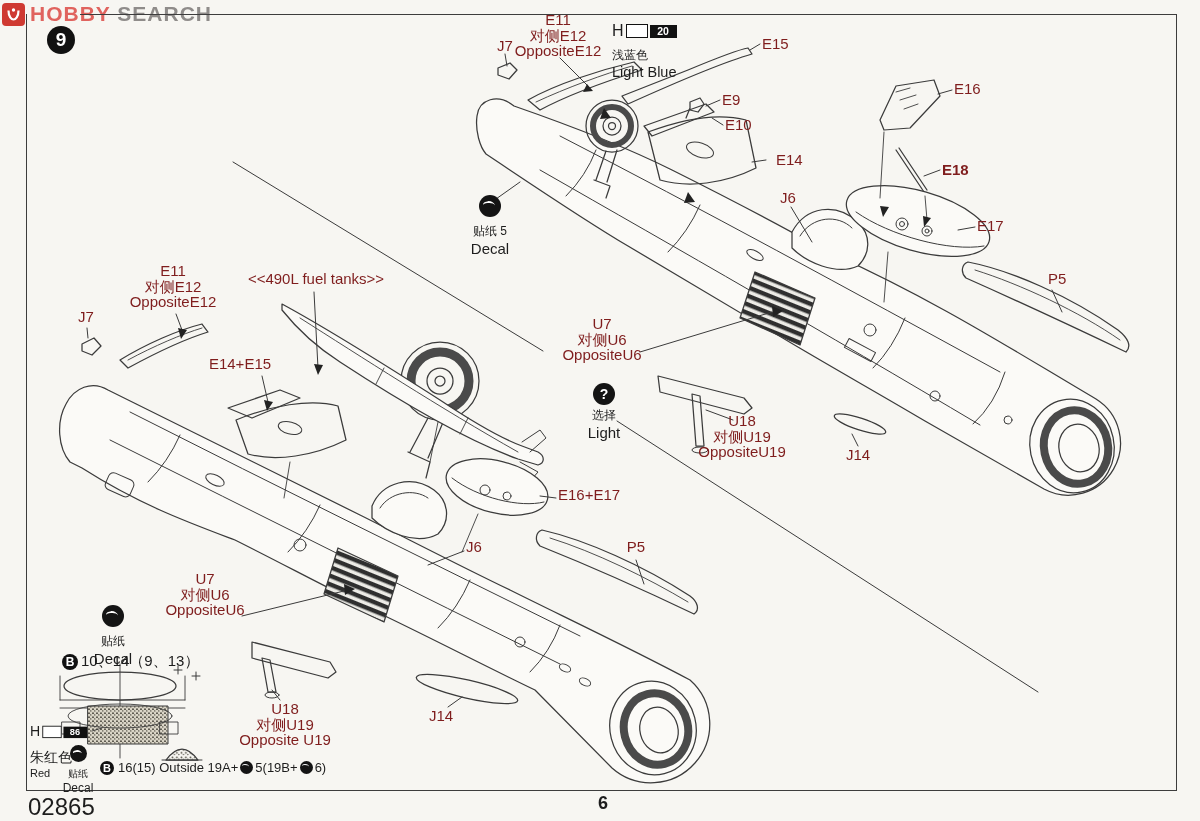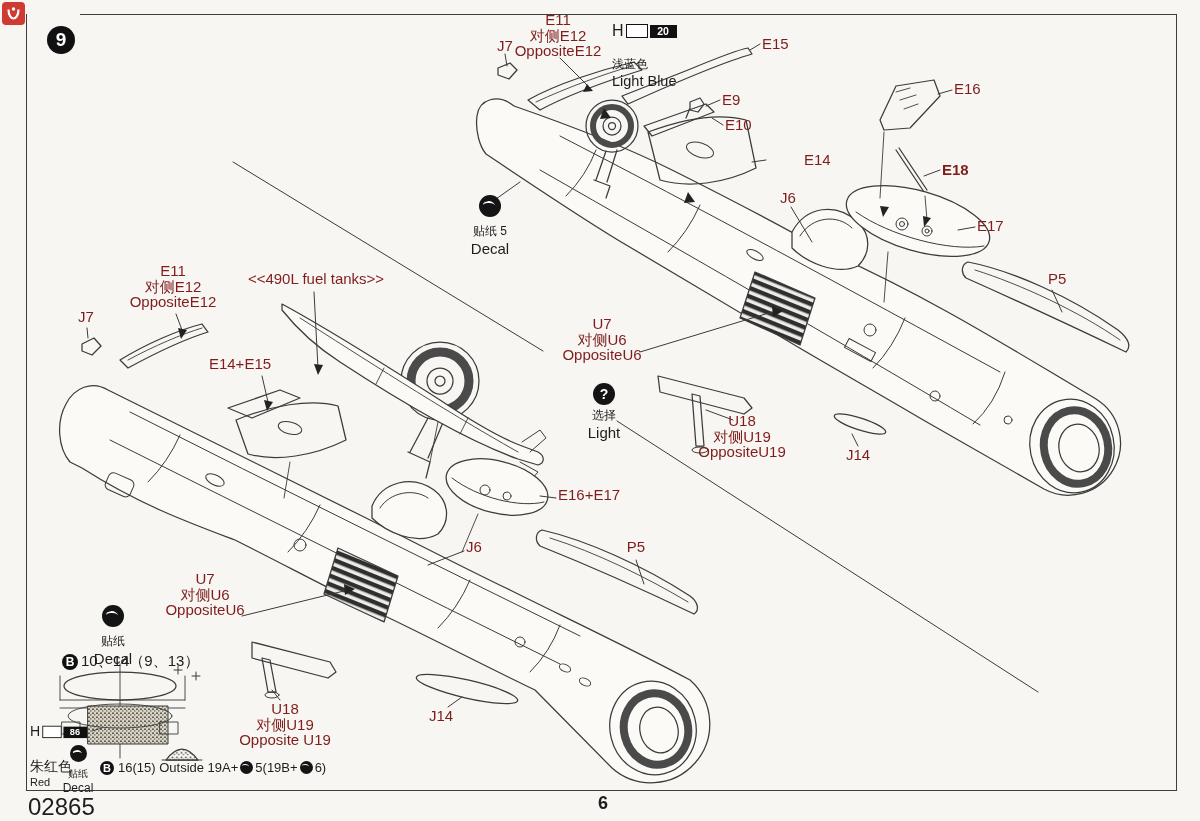--- a/index.html
+++ b/index.html
@@ -29,21 +29,21 @@
   .plabel{position:absolute;font-size:15px;line-height:15.5px;white-space:nowrap;color:#7f1d1d;text-align:center}
   .plabel.ac{transform:translateX(-50%)}
   .plabel.al{text-align:left}
   
   .note{position:absolute;z-index:3;white-space:nowrap}
   .chip-row{display:flex;align-items:center;gap:2px}
   .chip-code{font-size:16px}
   .chip-white{width:20px;height:12px;background:#fff;border:1.6px solid #111}
   .chip-black{min-width:23px;height:13px;background:#111;color:#fff;font-size:10.5px;
     font-weight:bold;text-align:center;line-height:13px;padding:0 2px}
-  .chip-cn{font-size:12px;margin-top:16px}
+  .chip-cn{font-size:12px;margin-top:7px}
   .chip-en{font-size:14.5px}
   .note-center{text-align:center}
   .decal-icon{width:22px;height:22px;border-radius:50%;background:#141414;position:relative;display:inline-block}
   .decal-icon::after{content:'';position:absolute;left:4px;top:6px;width:12px;height:7px;
     border-top:2.6px solid #fff;border-radius:50% 70% 0 0;transform:rotate(-6deg)}
   .decal-icon.sm{width:17px;height:17px}
   .decal-icon.sm::after{left:3px;top:5px;width:9px;height:5px;border-top-width:2.2px}
   .q-icon{width:22px;height:22px;border-radius:50%;background:#141414;color:#fff;font-weight:bold;
     font-size:14px;display:inline-flex;align-items:center;justify-content:center}
   .note-cn{font-size:12px;margin-top:2px}
@@ -257,20 +257,24 @@
 <div class="frame frame-left"></div>
 <div class="frame frame-right"></div>
 <div class="frame frame-bottom"></div>
 
 <div class="wm">
   <svg width="23" height="23">
     <rect width="23" height="23" rx="4" fill="#cf3a32"></rect>
     <path d="M6.5 7.5 C6.5 14 9.5 16.5 11.5 16.5 C13.5 16.5 16.5 14 16.5 7.5" stroke="#fff" stroke-width="2.2" fill="none"></path>
     <circle cx="11.5" cy="7" r="1.7" fill="#fff"></circle>
   </svg>
+  <div class="wm-text">
+    <span class="wm-first">HOBBY</span>
+    <span class="wm-second">SEARCH</span>
+  </div>
 </div>
 
 <div class="step">9</div>
 
 <div id="labels">
     <div class="plabel ac" style="left: 558px; top: 12px;">
       <div>E11</div>
       <div>对侧E12</div>
       <div>OppositeE12</div>
     </div>
@@ -279,21 +283,21 @@
     </div>
     <div class="plabel al" style="left: 762px; top: 36px;">
       <div>E15</div>
     </div>
     <div class="plabel al" style="left: 722px; top: 92px; text-align: center;">
       <div>E9</div>
     </div>
     <div class="plabel al" style="left: 725px; top: 117px;">
       <div>E10</div>
     </div>
-    <div class="plabel al" style="left: 804px; top: 152px;">
+    <div class="plabel al" style="left: 776px; top: 152px;">
       <div>E14</div>
     </div>
     <div class="plabel al" style="left: 954px; top: 81px;">
       <div>E16</div>
     </div>
     <div class="plabel al" style="left: 942px; top: 162px; font-weight: bold;">
       <div>E18</div>
     </div>
     <div class="plabel al" style="left: 977px; top: 218px;">
       <div>E17</div>

